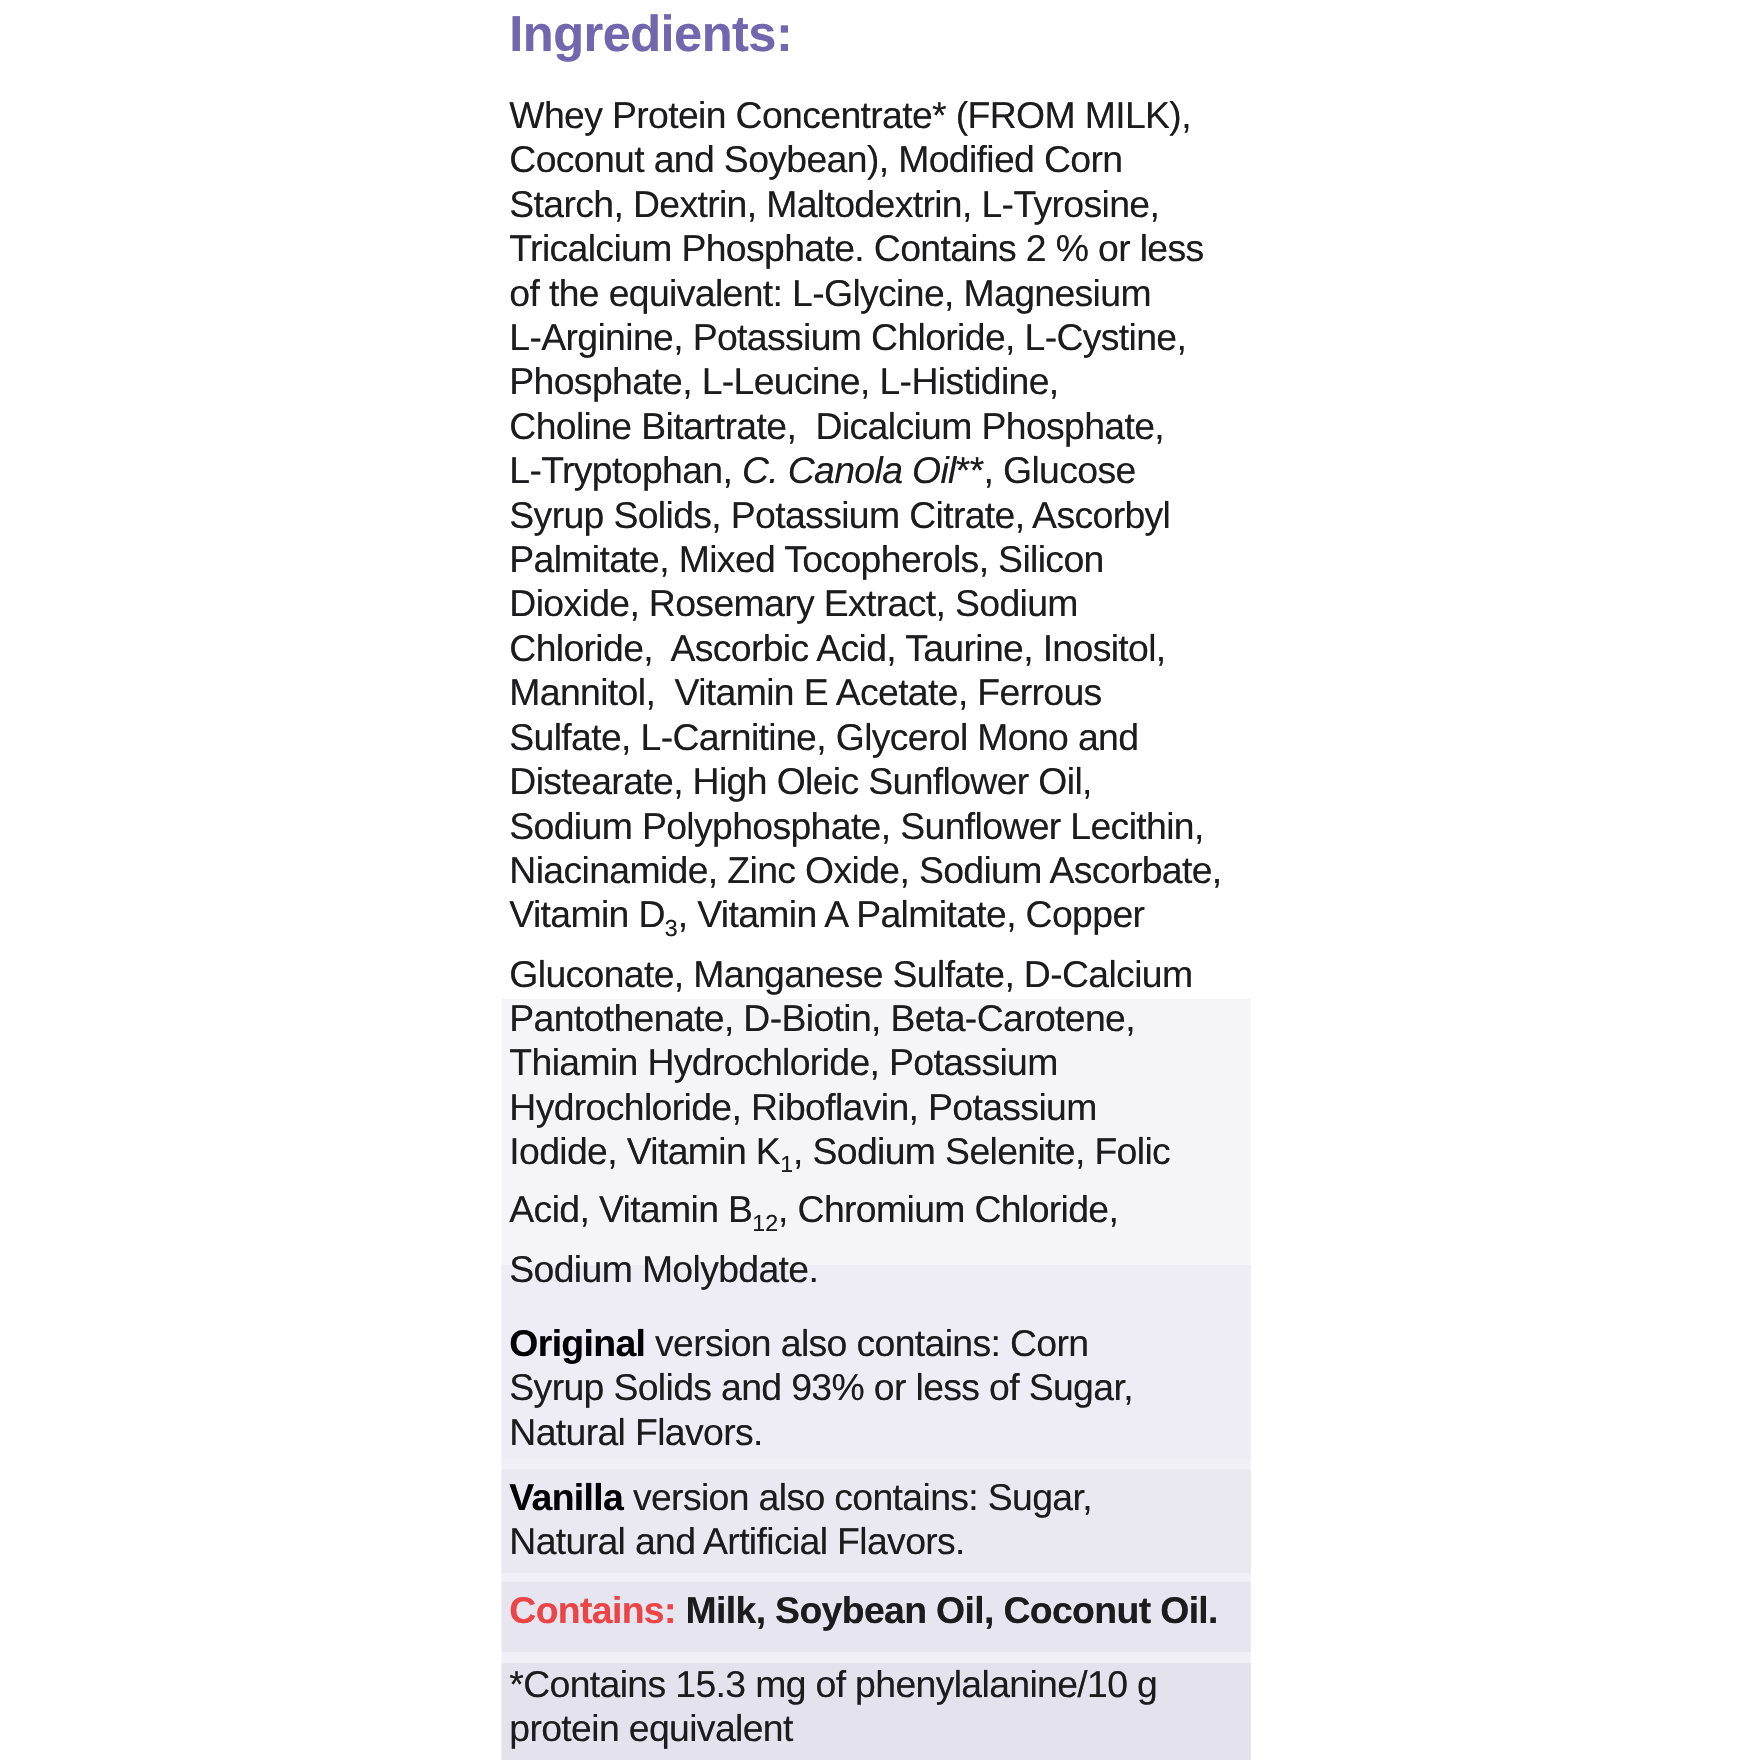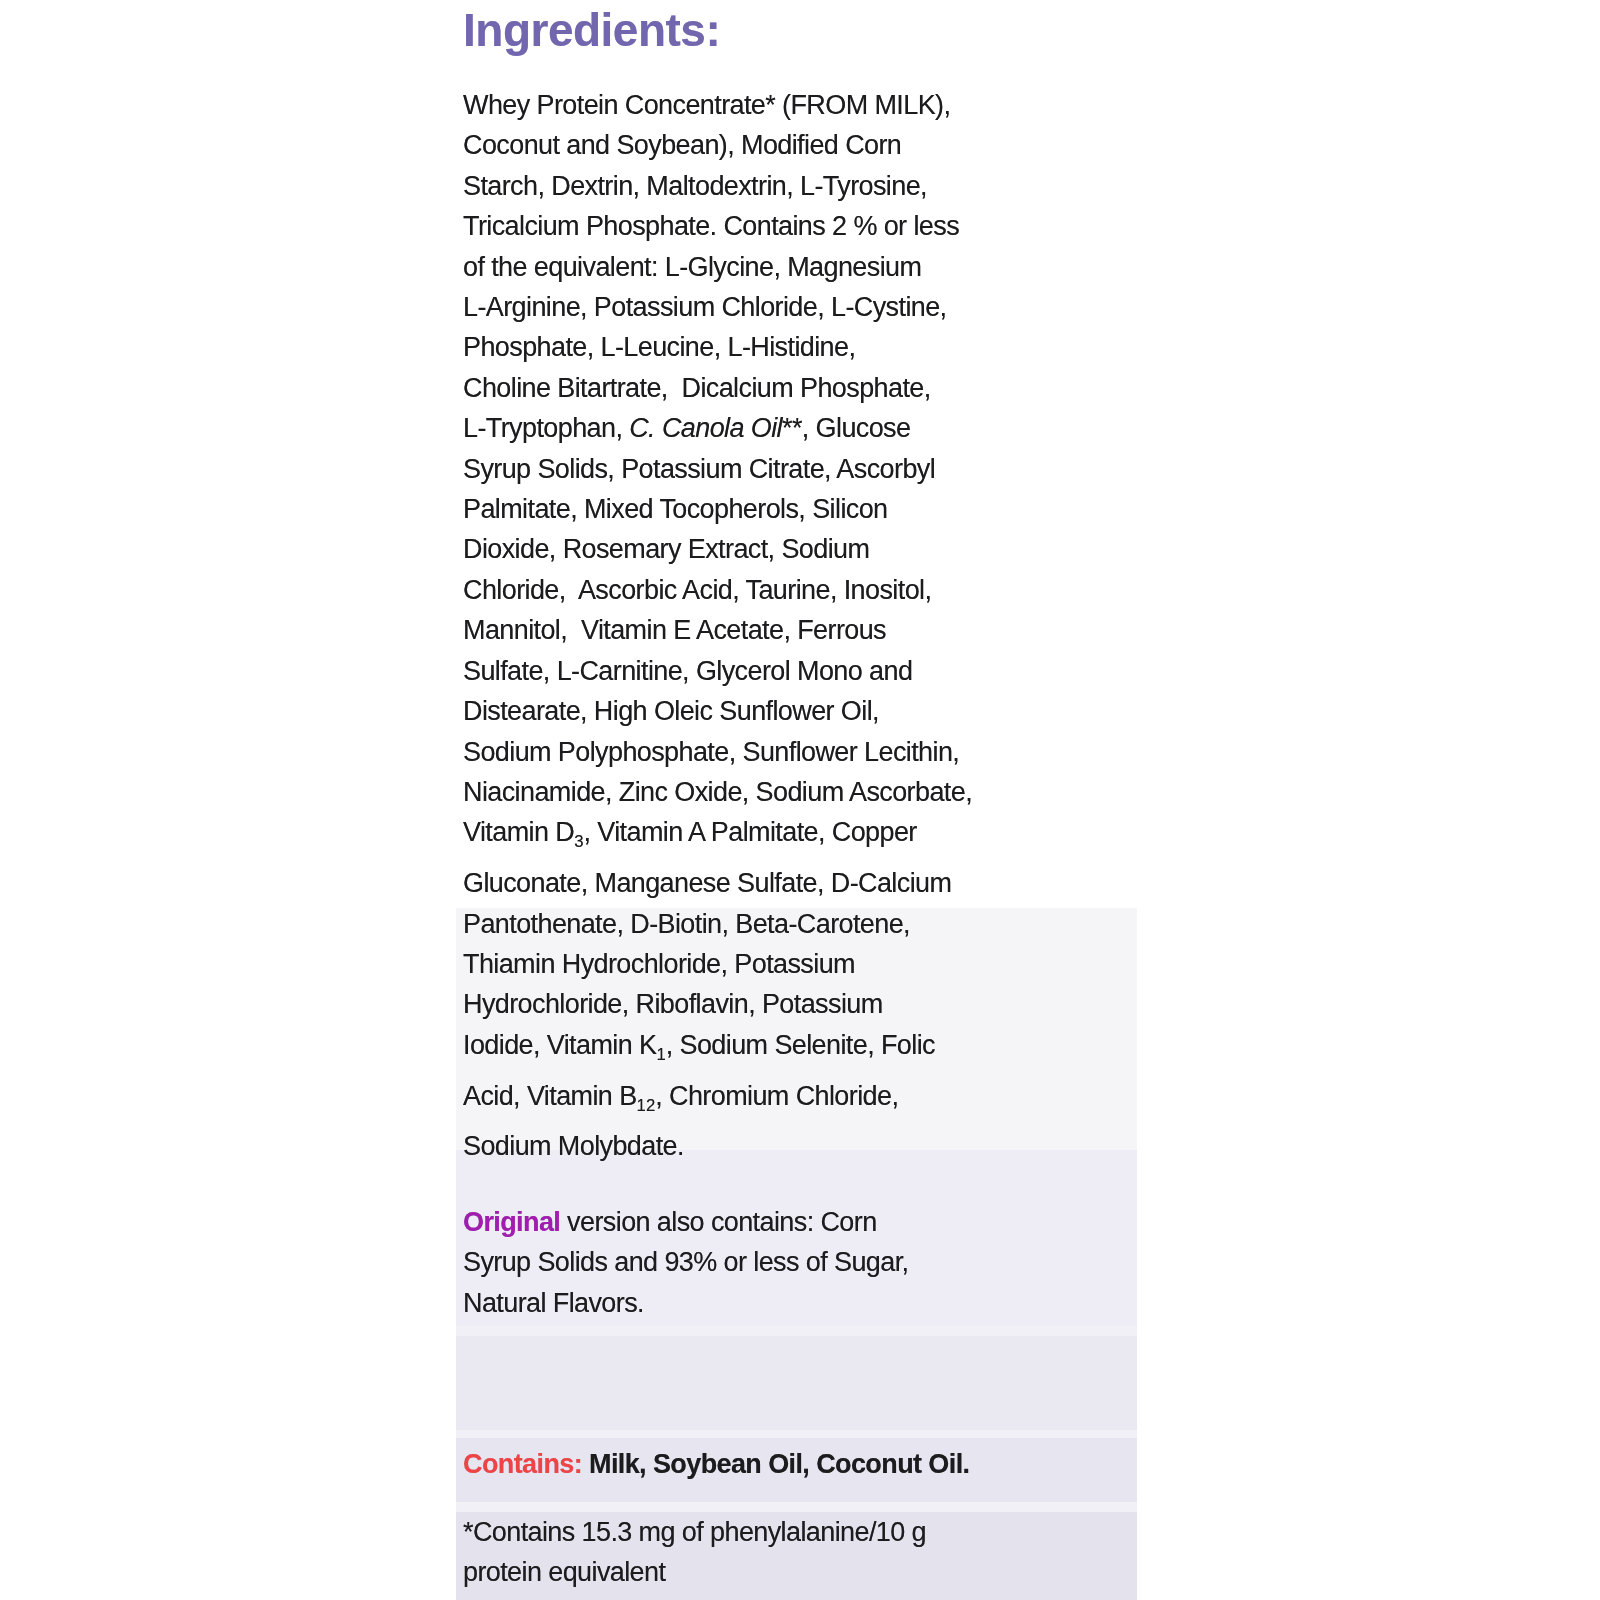--- a/index.html
+++ b/index.html
@@ -31,21 +31,21 @@
   .strip-base       { top: 1150px; height: 450px; background: #f2f0f7; }
   .strip-original   { top: 1150px; height: 176px; background: #eeecf4; }
   .strip-vanilla    { top: 1336px; height: 94px;  background: #eae8f1; }
   .strip-contains   { top: 1438px; height: 64px;  background: #e7e5ef; }
   .strip-footnote   { top: 1512px; height: 88px;  background: #e4e2ed; }
 
   .txt {
     position: absolute;
     left: 7px;
     color: #1c1c1e;
-    font-size: 27px;
+    font-size: 34px;
     line-height: 40.4px;
     letter-spacing: -0.6px;
     text-shadow: 0 0 0.6px rgba(20,20,22,0.55);
   }
   .line { white-space: pre; }
 
   #heading {
     top: 2px;
     font-size: 46px;
     line-height: 56px;
@@ -56,21 +56,21 @@
   }
   #para-main     { top: 85px; }
   #para-original { top: 1202px; }
   #para-vanilla  { top: 1342px; }
   #para-contains { top: 1444px; }
   #para-footnote { top: 1512px; }
 
   .i   { font-style: italic; }
   .b   { font-weight: 700; }
   .sub { font-size: 62%; vertical-align: sub; letter-spacing: 0; }
-  .purple { color: #a21caf; font-weight: 700; text-shadow: 0 0 0.6px rgba(90,59,150,0.6); }
+  .purple { color: #000000; font-weight: 700; text-shadow: 0 0 0.6px rgba(90,59,150,0.6); }
   .lav    { color: #ef4444; font-weight: 700; text-shadow: 0 0 0.6px rgba(136,131,194,0.6); }
 </style>
 </head>
 <body>
 
 <div id="page">
   <div id="label-column">
 
     <div class="bg-strip strip-upper"></div>
     <div class="bg-strip strip-base"></div>
@@ -109,20 +109,24 @@
         <div class="line"><span>Acid, Vitamin B</span><span class="sub">12</span><span>, Chromium Chloride,</span></div>
         <div class="line"><span>Sodium Molybdate.</span></div>
       </div>
 
     <div id="para-original" class="txt">
         <div class="line"><span class="purple">Original</span><span> version also contains: Corn</span></div>
         <div class="line"><span>Syrup Solids and 93% or less of Sugar,</span></div>
         <div class="line"><span>Natural Flavors.</span></div>
       </div>
 
+    <div id="para-vanilla" class="txt">
+        <div class="line"><span class="purple">Vanilla</span><span> version also contains: Sugar,</span></div>
+        <div class="line"><span>Natural and Artificial Flavors.</span></div>
+      </div>
 
     <div id="para-contains" class="txt">
         <div class="line"><span class="lav">Contains:</span><span class="b"> Milk, Soybean Oil, Coconut Oil.</span></div>
       </div>
 
     <div id="para-footnote" class="txt">
         <div class="line"><span>*Contains 15.3 mg of phenylalanine/10 g</span></div>
         <div class="line"><span>protein equivalent</span></div>
       </div>
 

